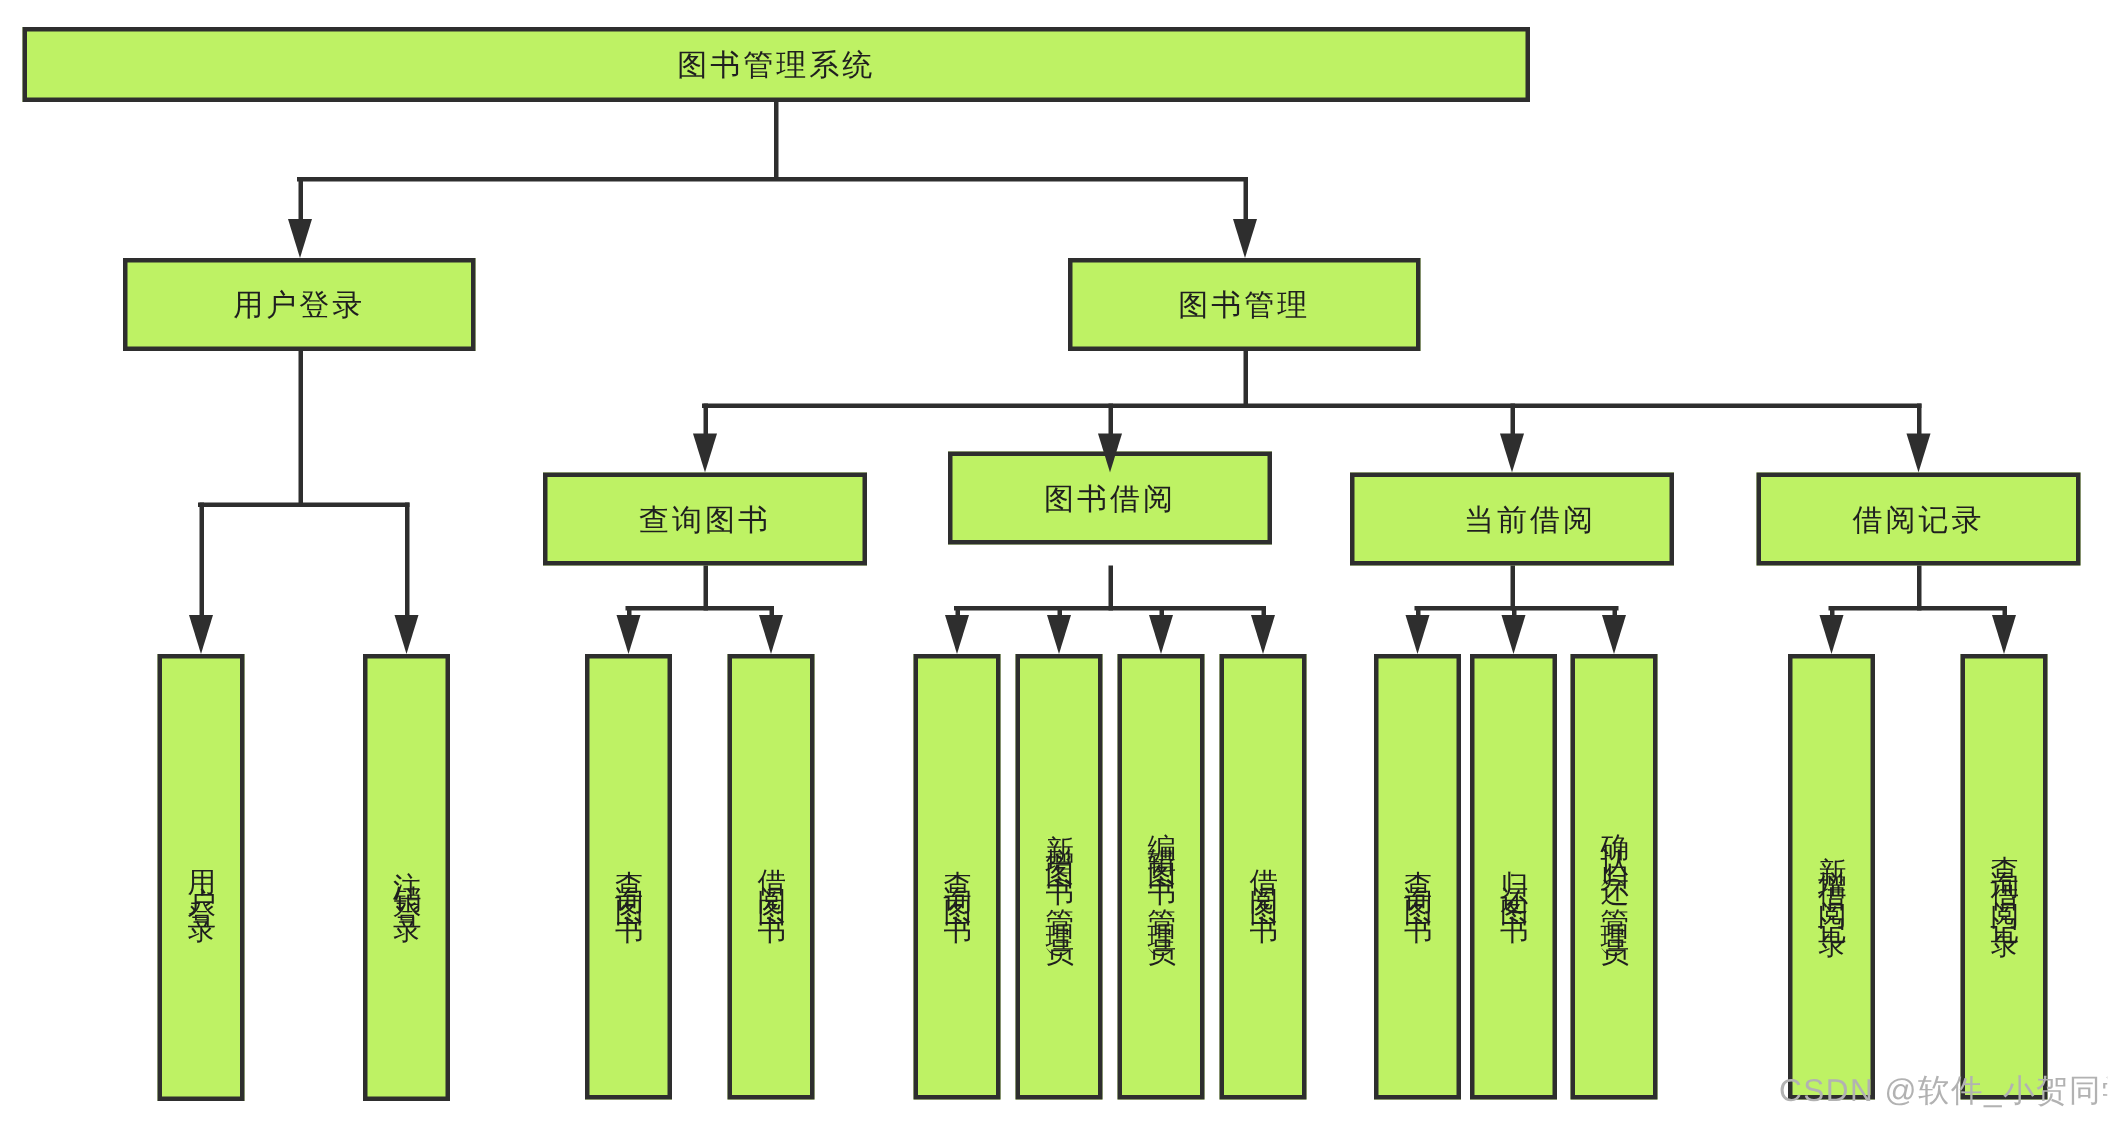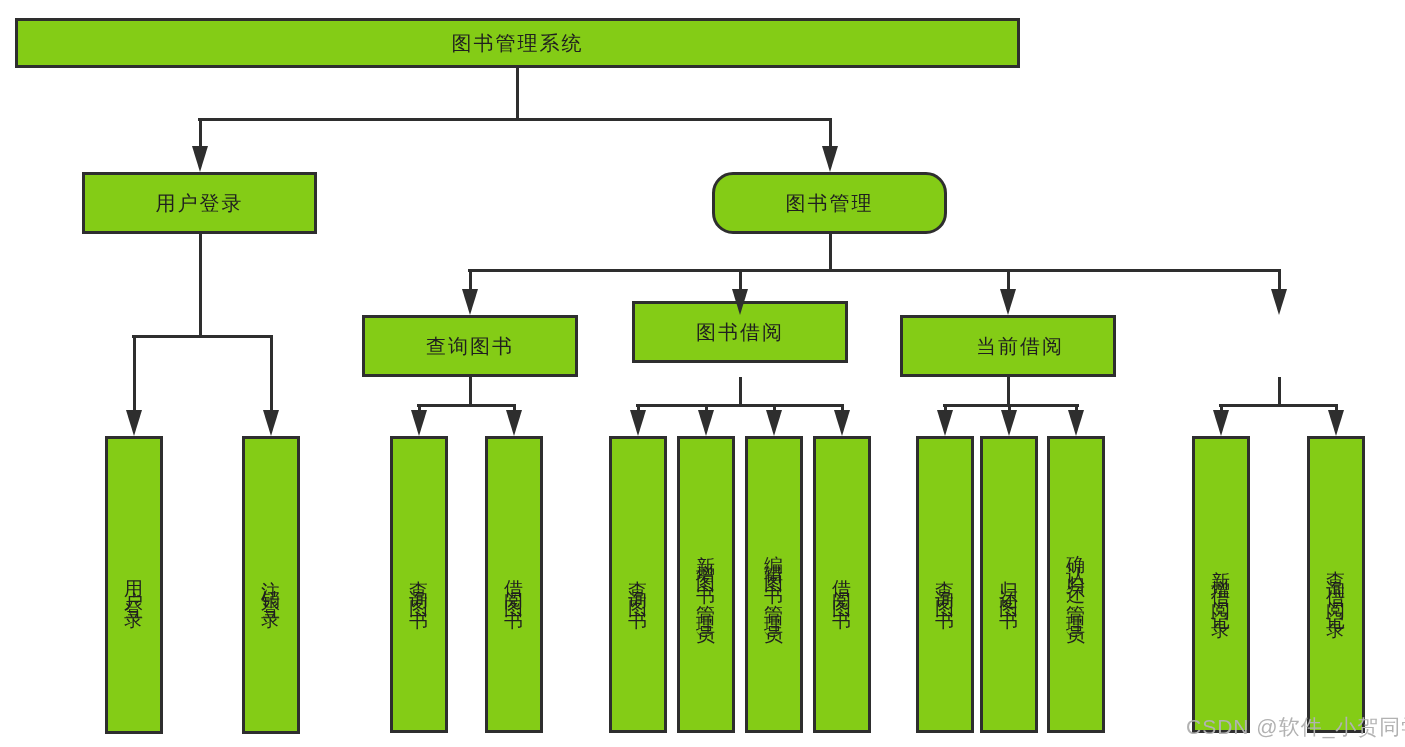--- a/index.html
+++ b/index.html
@@ -5,21 +5,21 @@
   html,body { margin:0; padding:0; background:#ffffff; }
   #stage {
     position:relative; width:1405px; height:747px;
     background:var(--background,#fff);
     font-family:"Liberation Sans", sans-serif;
     overflow:hidden;
   }
   .box {
     position:absolute; box-sizing:border-box;
     border:3px solid var(--box_border,#2e2e2e);
-    background:#84cc16;
+    background:#bef264;
     display:flex; align-items:center; justify-content:center;
   }
   .lbl { color:var(--text,#1f1f1f); font-size:20px; letter-spacing:2px; white-space:nowrap; }
   .box.v .lbl {
     writing-mode:vertical-rl; text-orientation:mixed;
     font-size:19px; letter-spacing:10px; line-height:1; white-space:normal;
   }
   .vline { position:absolute; width:3px; background:var(--line,#2e2e2e); }
   .hline { position:absolute; height:3px; background:var(--line,#2e2e2e); }
   .ahead {
@@ -38,32 +38,35 @@
 
 <div id="stage">
 
   <div class="box h" style="left:15px; top:18px; width:1005px; height:50px;">
     <span class="lbl">图书管理系统</span>
   </div>
 
   <div class="box h" style="left:82px; top:172px; width:235px; height:62px;">
     <span class="lbl">用户登录</span>
   </div>
-  <div class="box h" style="left:712px; top:172px; width:235px; height:62px;border-radius:21px;">
+  <div class="box h" style="left:712px; top:172px; width:235px; height:62px;">
     <span class="lbl">图书管理</span>
   </div>
 
   <div class="box h" style="left:362px; top:315px; width:216px; height:62px;">
     <span class="lbl">查询图书</span>
   </div>
   <div class="box h" style="left:632px; top:301px; width:216px; height:62px;">
     <span class="lbl">图书借阅</span>
   </div>
   <div class="box h" style="left:900px; top:315px; width:216px; height:62px;padding-left:24px;">
     <span class="lbl">当前借阅</span>
+  </div>
+  <div class="box h" style="left:1171px; top:315px; width:216px; height:62px;">
+    <span class="lbl">借阅记录</span>
   </div>
 
   <div class="box v" style="left:105px; top:436px; width:58px; height:298px;">
     <span class="lbl">用户登录</span>
   </div>
   <div class="box v" style="left:242px; top:436px; width:58px; height:298px;">
     <span class="lbl">注销登录</span>
   </div>
 
   <div class="box v" style="left:390px; top:436px; width:58px; height:297px;">

